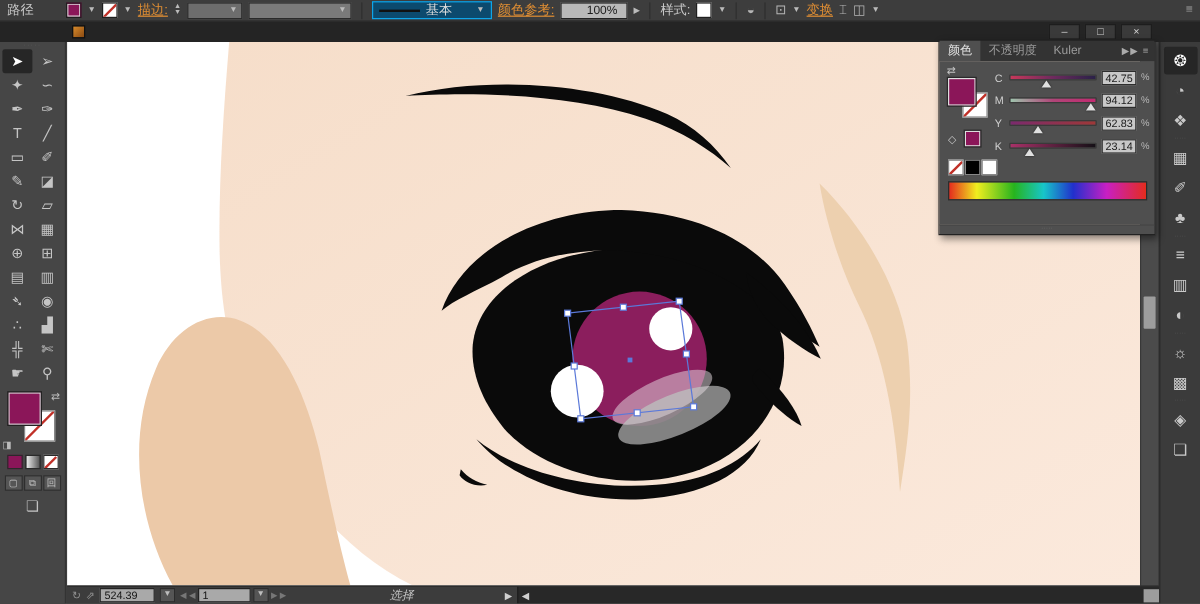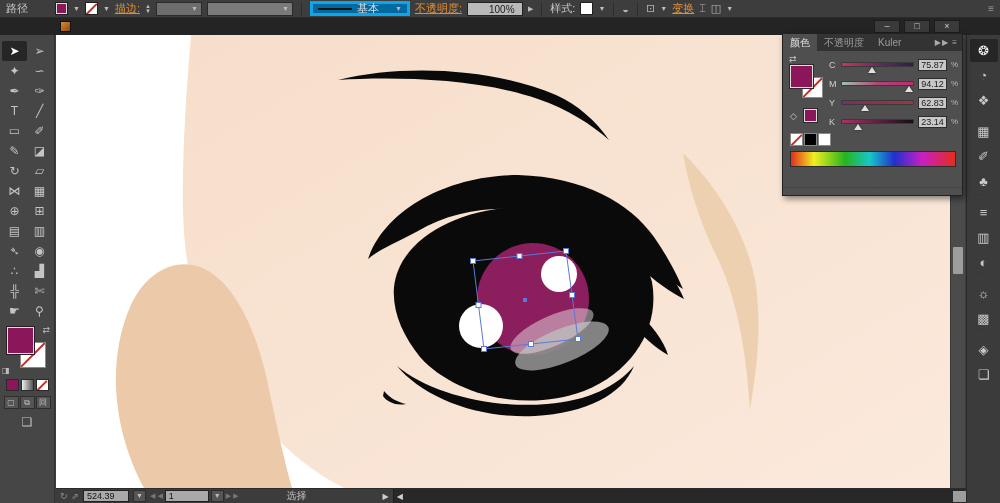--- a/index.html
+++ b/index.html
@@ -19,21 +19,21 @@
   .swatch.none::after, .mini.none::after, .pswatch.none::after, .tb-stroke::after {
     content:""; position:absolute; left:-20%; top:45%; width:140%; height:2px;
     background:#c03028; transform:rotate(-45deg); }
   .dd { font-size:7px; color:#bbb; }
   .box { background:#b9b9b9; color:#1c1c1c; border:1px solid #222; padding:0 3px;
     font-size:10px; height:14px; line-height:13px; }
   .dd-box { background:#6d6d6d; border:1px solid #2a2a2a; height:14px; min-width:44px;
     display:inline-flex; align-items:center; justify-content:flex-end; padding:0 3px; }
   .stepper { display:inline-flex; flex-direction:column; font-size:6px; line-height:5px; color:#bbb; }
   .brush-line { width:34px; height:2px; background:#111; display:inline-block; margin-right:5px; }
-  .brush-dd { background:#0369a1; border:3px solid #0ea5e9; height:15px; display:inline-flex;
+  .brush-dd { background:#0c4a6e; border:1px solid #0ea5e9; height:15px; display:inline-flex;
     align-items:center; padding:0 5px; color:#ddd; }
   .cb-icon { color:#b5b5b5; font-size:11px; }
   .cb-right { margin-left:auto; color:#9a9a9a; font-size:10px; }
 
   
   .title-bar { position:absolute; left:0; top:18px; right:0; height:17px; background:#242424;
     display:flex; align-items:center; color:#b5b5b5; font-size:10.5px; padding-left:60px; }
   .doc-icon { width:11px; height:11px; background:linear-gradient(135deg,#d98b2b,#8a4a12);
     border:1px solid #111; margin-right:5px; }
   .win-btns { margin-left:auto; margin-right:40px; display:flex; gap:4px; }
@@ -126,21 +126,21 @@
     border-top:1px solid #2b2b2b; display:flex; align-items:center; gap:4px; font-size:10px;
     color:#b9b9b9; padding-left:4px; z-index:3; }
   .st-icon { color:#8f8f8f; font-size:9px; }
   .st-zoom { width:46px; background:#a9a9a9; color:#151515; border:1px solid #222; height:12px;
     line-height:11px; font-size:9px; padding:0 3px; }
   .st-btn { font-size:7px; color:#bdbdbd; background:#555; border:1px solid #2c2c2c; height:12px;
     line-height:10px; padding:0 2px; }
   .st-nav { display:flex; align-items:center; gap:2px; font-size:7px; color:#777; }
   .st-art { width:44px; background:#a9a9a9; color:#151515; border:1px solid #222; height:12px;
     line-height:11px; font-size:9px; padding:0 3px; }
-  .st-status { margin-left:44px; color:#c3c3c3; }
+  .st-status { margin-left:82px; color:#c3c3c3;font-style:italic; }
   .st-arrow { margin-left:72px; color:#cfcfcf; font-size:8px; }
   .trough { flex:1; align-self:stretch; background:#282828; border-left:1px solid #1d1d1d;
     display:flex; align-items:center; color:#cfcfcf; font-size:8px; padding-left:3px; }
   .trough .corner { margin-left:auto; width:13px; height:11px; background:#9d9d9d; }
 </style>
 </head>
 <body>
 
 <div class="app">
 
@@ -160,21 +160,21 @@
       </span>
     <span class="dd-box" style="width:86px;background:#7a7a7a;">
         <span class="dd">▼</span>
       </span>
     <span class="cb-sep"></span>
     <span class="brush-dd" style="width:100px;">
       <span class="brush-line"></span>
       <span>基本</span>
       <span class="dd" style="margin-left:auto;">▼</span>
     </span>
-    <span class="link">不透明度:</span>
+    <span class="link">颜色参考:</span>
     <span class="box" style="width:56px;padding-left:21px;">100%</span>
     <span class="dd">▶</span>
     <span class="cb-sep"></span>
     <span>样式:</span>
     <span class="swatch" style="background:#fff;"></span>
     <span class="dd">▼</span>
     <span class="cb-sep"></span>
     <span class="cb-icon">◒</span>
     <span class="cb-sep"></span>
     <span class="cb-icon">⊡</span>
@@ -326,21 +326,21 @@
       <span class="cp-fill"></span>
       <span class="cp-stroke"></span>
       <span class="cp-cube">◇</span>
       <span class="cp-cube-swatch"></span>
       <div class="sliders" id="sliders">
           <div class="srow">
             <span class="slabel">C</span>
             <span class="strack" style="background:linear-gradient(90deg,#C8385A,#6E2A5E 50%,#2A2148)">
               <span class="sthumb" style="left:43%"></span>
             </span>
-            <span class="sval">75.87</span>
+            <span class="sval">42.75</span>
             <span class="spct">%</span>
           </div>
           <div class="srow">
             <span class="slabel">M</span>
             <span class="strack" style="background:linear-gradient(90deg,#9EC3AC,#B04578 50%,#C22A70)">
               <span class="sthumb" style="left:94%"></span>
             </span>
             <span class="sval">94.12</span>
             <span class="spct">%</span>
           </div>

